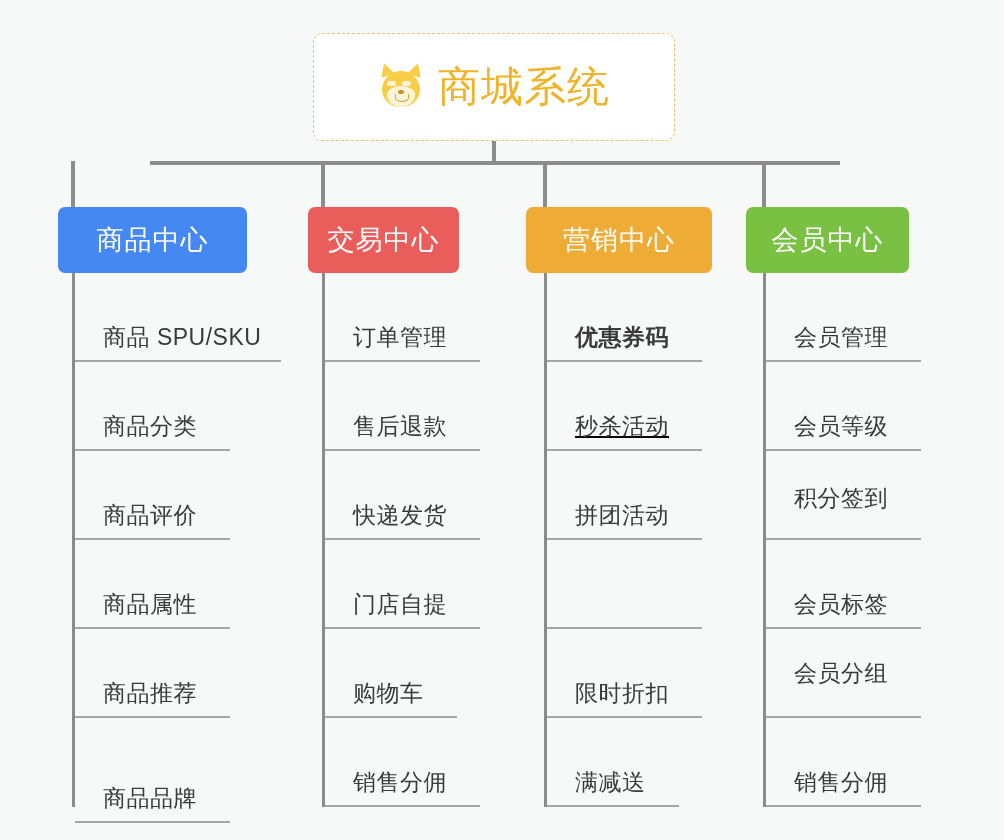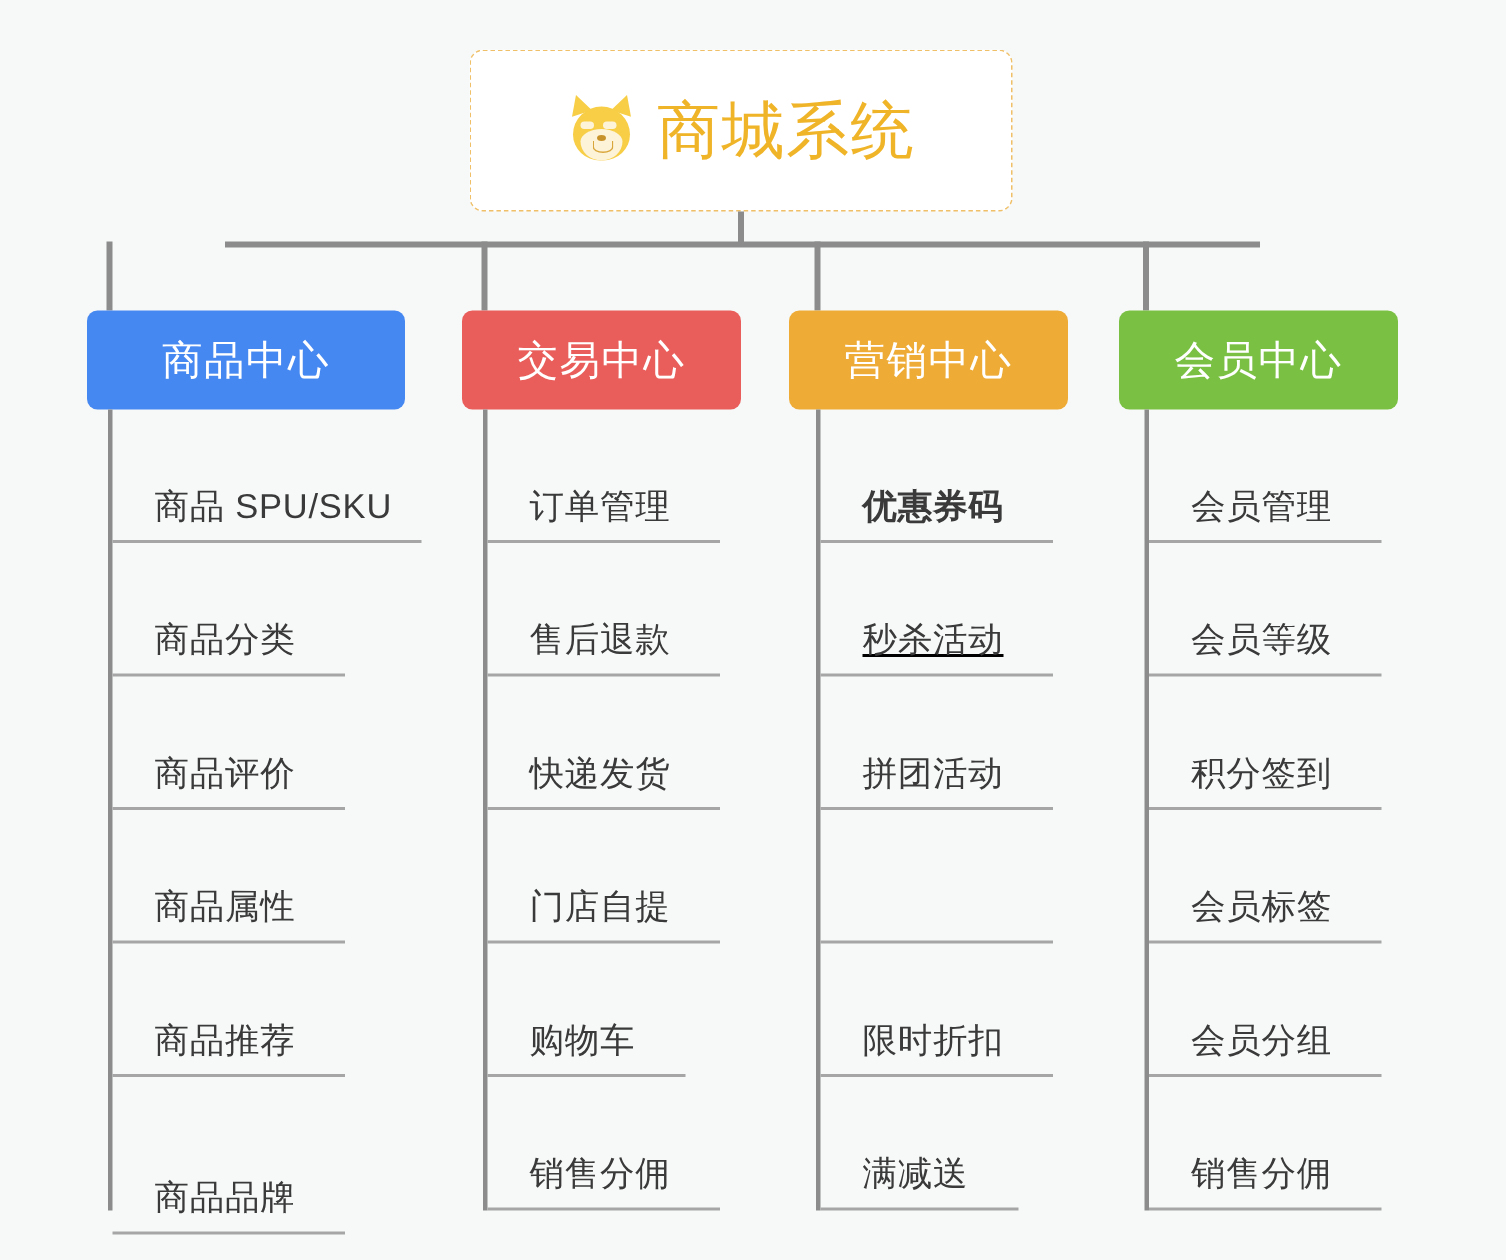--- a/index.html
+++ b/index.html
@@ -181,21 +181,21 @@
   <div class="conn conn-h" style="left:150px; top:161px; width:690px;"></div>
 
   <div id="drops">
       <div class="conn conn-v" style="left: 71px; top: 161px; height: 46px;"></div>
       <div class="conn conn-v" style="left: 321px; top: 161px; height: 46px;"></div>
       <div class="conn conn-v" style="left: 543px; top: 161px; height: 46px;"></div>
       <div class="conn conn-v" style="left: 762px; top: 161px; height: 46px;"></div>
     </div>
 
   <div id="branches">
-      <div class="cat-box" style="left: 58px; top: 207px; width: 212px; background: rgb(70, 136, 241);">
+      <div class="cat-box" style="left: 58px; top: 207px; width: 189px; background: rgb(70, 136, 241);">
         <span>商品中心</span>
       </div>
       <div class="branch" style="left: 72px;">
         <div class="branch-stem" style="height: 534px;"></div>
         <div class="leaf" style="top: 0px;">
           <div class="leaf-text">商品 SPU/SKU</div>
           <div class="leaf-rule" style="width: 206px;"></div>
         </div>
         <div class="leaf" style="top: 89px;">
           <div class="leaf-text">商品分类</div>
@@ -211,21 +211,21 @@
         </div>
         <div class="leaf" style="top: 356px;">
           <div class="leaf-text">商品推荐</div>
           <div class="leaf-rule" style="width: 155px;"></div>
         </div>
         <div class="leaf" style="top: 445px; margin-top: 16px;">
           <div class="leaf-text">商品品牌</div>
           <div class="leaf-rule" style="width: 155px;"></div>
         </div>
       </div>
-      <div class="cat-box" style="left: 308px; top: 207px; width: 186px; background: rgb(233, 94, 91);">
+      <div class="cat-box" style="left: 308px; top: 207px; width: 151px; background: rgb(233, 94, 91);">
         <span>交易中心</span>
       </div>
       <div class="branch" style="left: 322px;">
         <div class="branch-stem" style="height: 534px;"></div>
         <div class="leaf" style="top: 0px;">
           <div class="leaf-text">订单管理</div>
           <div class="leaf-rule" style="width: 155px;"></div>
         </div>
         <div class="leaf" style="top: 89px;">
           <div class="leaf-text">售后退款</div>
@@ -270,42 +270,42 @@
         </div>
         <div class="leaf" style="top: 356px;">
           <div class="leaf-text">限时折扣</div>
           <div class="leaf-rule" style="width: 155px;"></div>
         </div>
         <div class="leaf" style="top: 445px;">
           <div class="leaf-text">满减送</div>
           <div class="leaf-rule" style="width: 132px;"></div>
         </div>
       </div>
-      <div class="cat-box" style="left: 746px; top: 207px; width: 186px; background: rgb(122, 193, 67);">
+      <div class="cat-box" style="left: 746px; top: 207px; width: 163px; background: rgb(122, 193, 67);">
         <span>会员中心</span>
       </div>
       <div class="branch" style="left: 763px;">
         <div class="branch-stem" style="height: 534px;"></div>
         <div class="leaf" style="top: 0px;">
           <div class="leaf-text">会员管理</div>
           <div class="leaf-rule" style="width: 155px;"></div>
         </div>
         <div class="leaf" style="top: 89px;">
           <div class="leaf-text">会员等级</div>
           <div class="leaf-rule" style="width: 155px;"></div>
         </div>
-        <div class="leaf" style="top: 178px;">
+        <div class="leaf" style="top: 178px; gap: 17px;">
           <div class="leaf-text">积分签到</div>
           <div class="leaf-rule" style="width: 155px;"></div>
         </div>
         <div class="leaf" style="top: 267px;">
           <div class="leaf-text">会员标签</div>
           <div class="leaf-rule" style="width: 155px;"></div>
         </div>
-        <div class="leaf" style="top: 356px;">
+        <div class="leaf" style="top: 356px; gap: 20px;">
           <div class="leaf-text">会员分组</div>
           <div class="leaf-rule" style="width: 155px;"></div>
         </div>
         <div class="leaf" style="top: 445px;">
           <div class="leaf-text">销售分佣</div>
           <div class="leaf-rule" style="width: 155px;"></div>
         </div>
       </div>
     </div>
 

